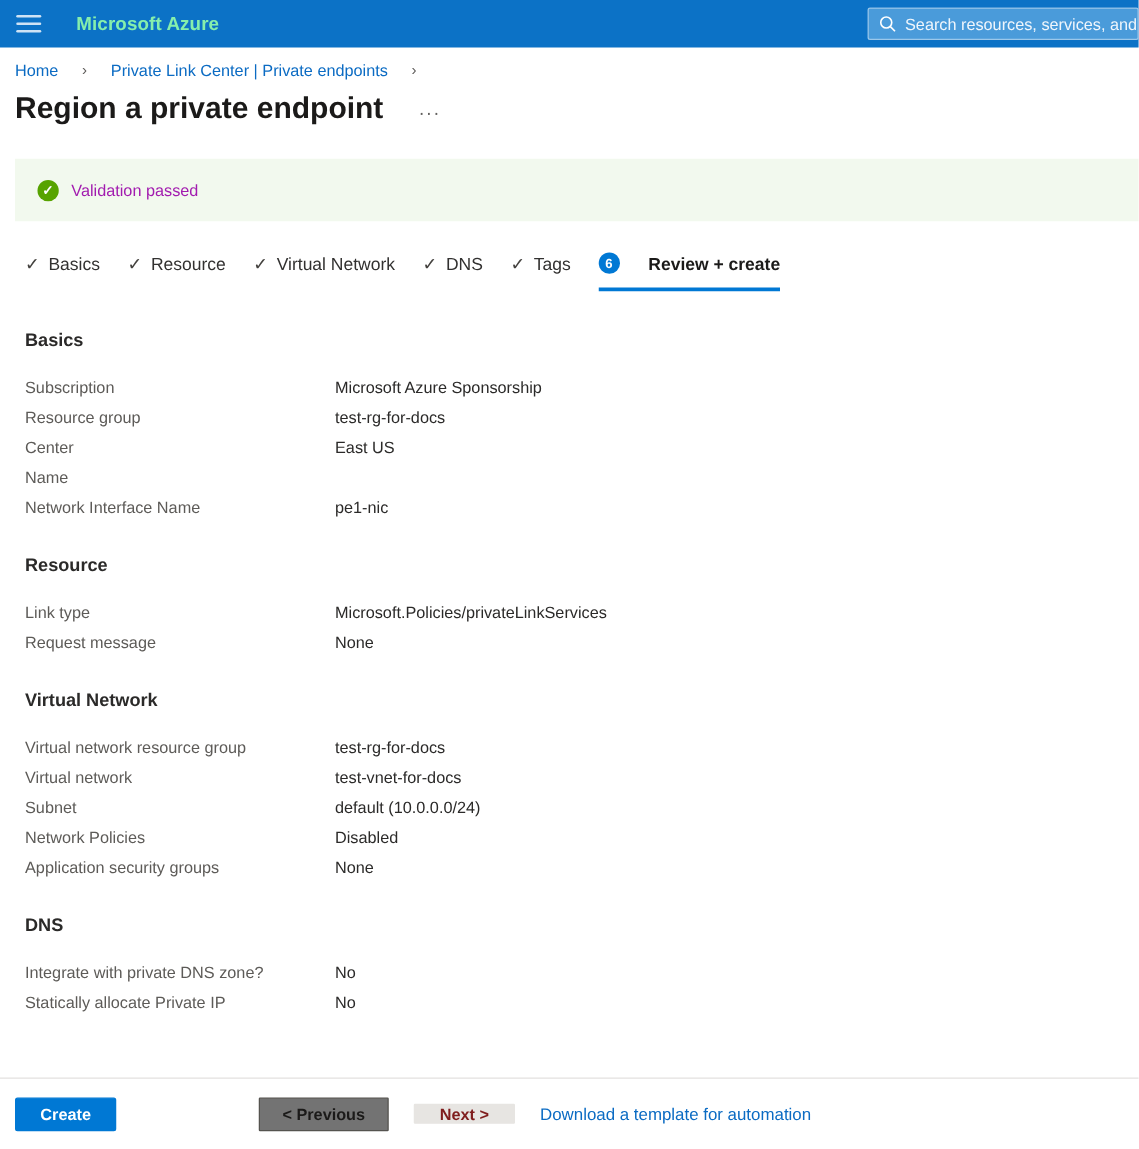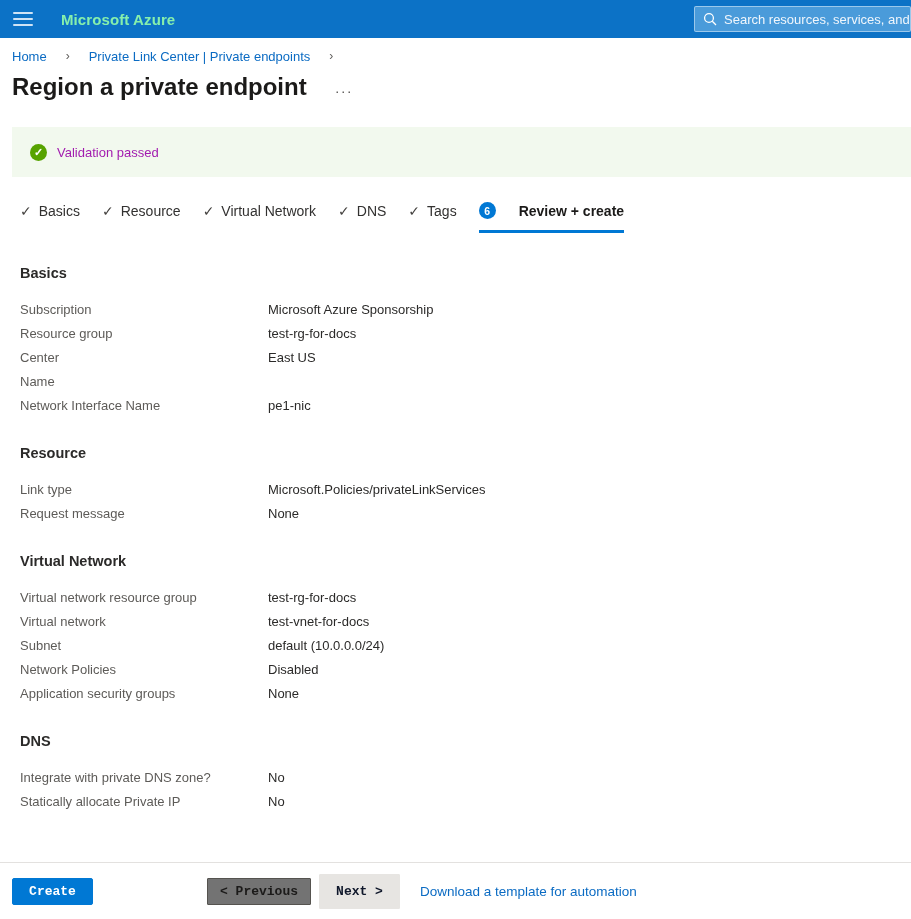--- a/index.html
+++ b/index.html
@@ -117,34 +117,34 @@
   .row-value { width: 318px; color: #2b2a29; word-break: break-all; }
 
   
   .footer {
     position: absolute; left: 0; right: 0; bottom: 0;
     height: 57px;
     background: #fff;
     border-top: 1px solid #e3e1df;
     display: flex; align-items: center;
   }
-  .btn { font-family: Liberation Mono, monospace; font-size: 13px; cursor: pointer; }
+  .btn { font-family: Liberation Sans, sans-serif; font-size: 13px; cursor: pointer; }
   .btn-create {
     margin-left: 12px; width: 81px; height: 27px;
     background: #0078d4; color: #fff; font-weight: 700;
     border: 1px solid #0078d4; border-radius: 2px;
   }
   .btn-previous {
     margin-left: 114px; width: 104px; height: 27px;
     background: #737373; color: #1b1a19; font-weight: 700;
     border: 1px solid #55534f; border-radius: 1px;
   }
   .btn-next {
-    margin-left: 8px; width: 81px; height: 35px;
-    background: #e7e5e2; color: #0f172a; font-weight: 700;
+    margin-left: 20px; width: 81px; height: 16px;
+    background: #e7e5e2; color: #7f1d1d; font-weight: 700;
     border: 1px solid #e7e5e2; border-radius: 1px;
     cursor: default;
   }
   .footer-link {
     margin-left: 20px; font-size: 13.5px;
     color: #0b6bc3; text-decoration: none; cursor: pointer;
   }
 </style>
 </head>
 <body>

